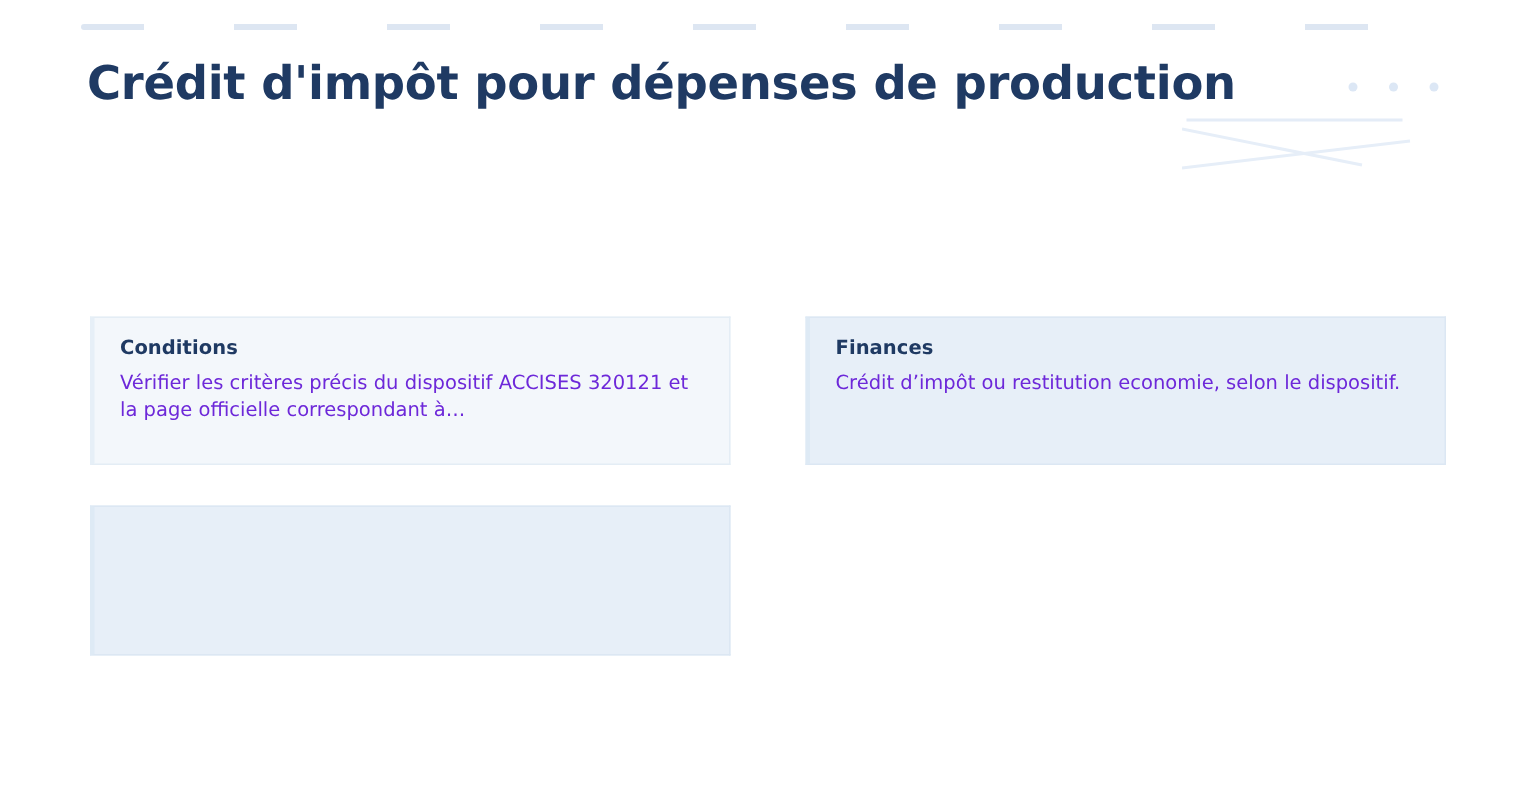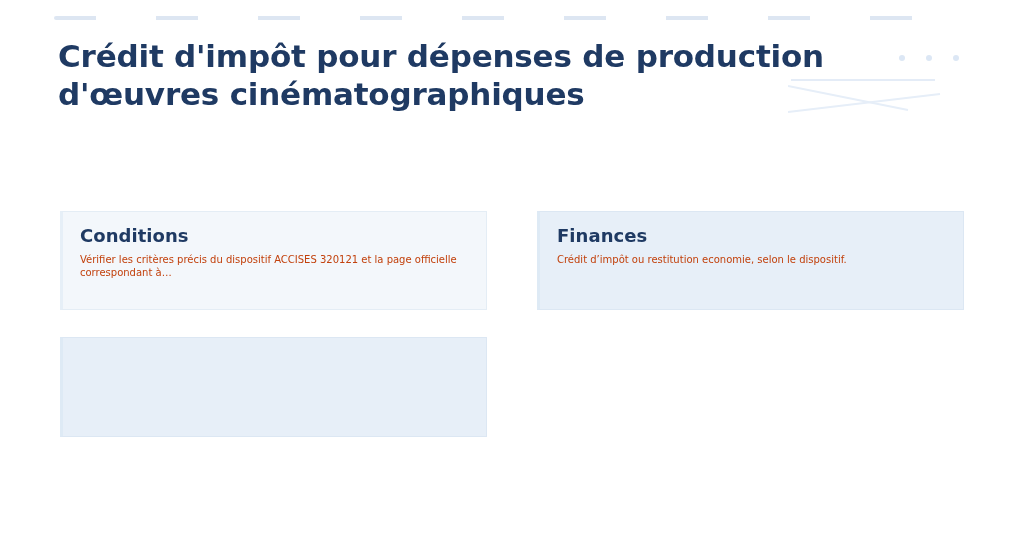--- a/index.html
+++ b/index.html
@@ -124,45 +124,44 @@
     border-left-color: #E6EFF7;
   }
   .card.tone-b {
     background: #E7EFF8;
     border-color: #DCE7F3;
     border-left-color: #DEEAF5;
   }
 
   .card-title {
     margin: 0 0 6px 0;
-    font-size: 18px;
+    font-size: 13px;
     font-weight: bold;
     color: #1F3A63;
     line-height: 1.15;
     letter-spacing: 0.05px;
   }
   .card-body {
     margin: 0;
-    font-size: 10px;
+    font-size: 13px;
     line-height: 1.38;
-    color: #c2410c;
+    color: #6d28d9;
     max-width: 395px;
   }
 </style>
 </head>
 <body>
 
 <div class="slide">
 
   <div class="top-dash-rule"></div>
 
   <div class="title-block">
     <h1 class="slide-title">
       <span>Crédit d'impôt pour dépenses de production</span><br>
-      <span>d'œuvres cinématographiques</span>
     </h1>
   </div>
 
   <div class="deco-dots">
     <span class="d1"></span>
     <span class="d2"></span>
     <span class="d3"></span>
   </div>
 
   <div class="deco-hline"></div>

